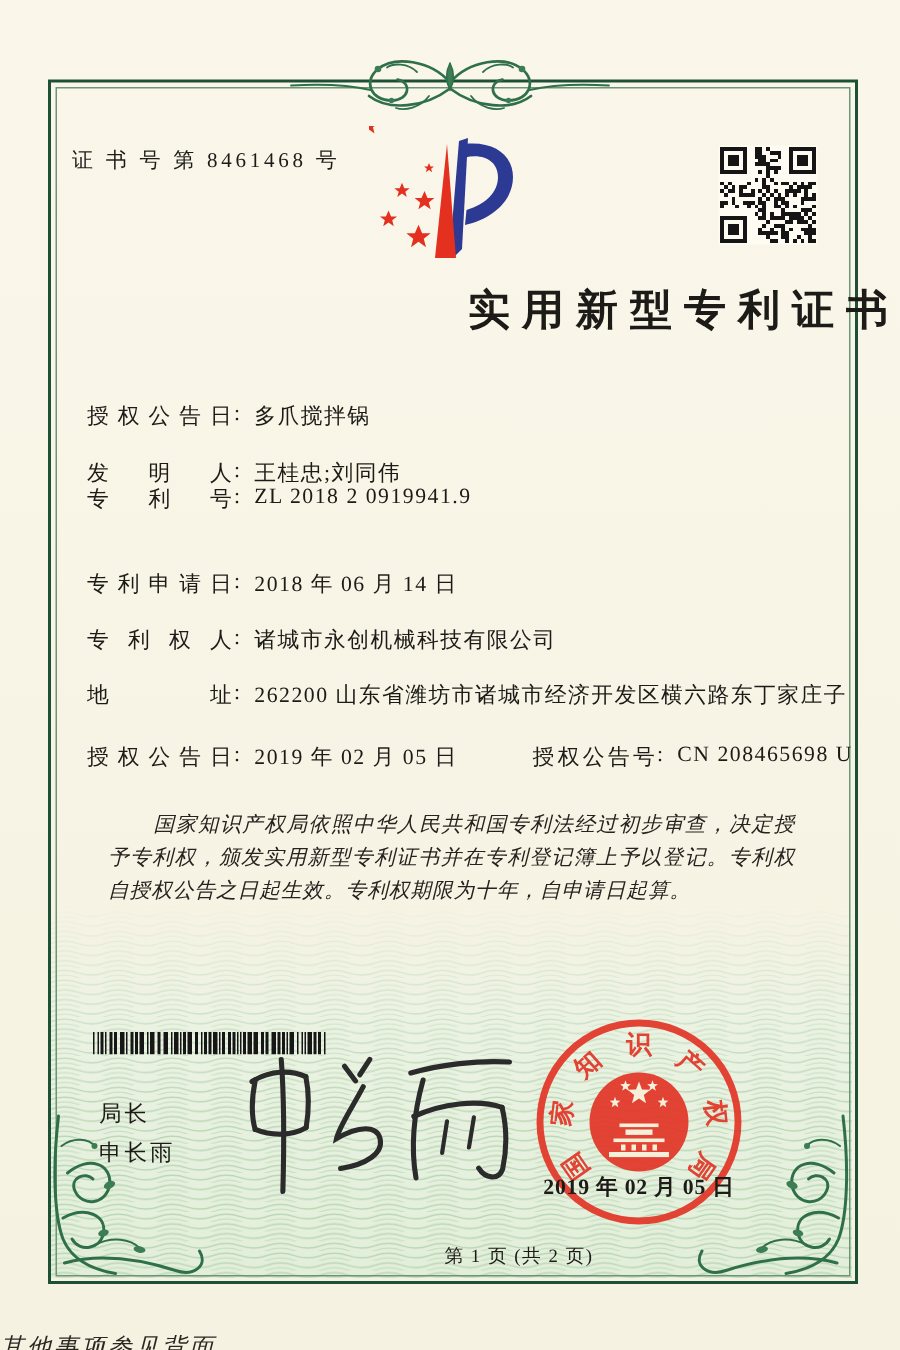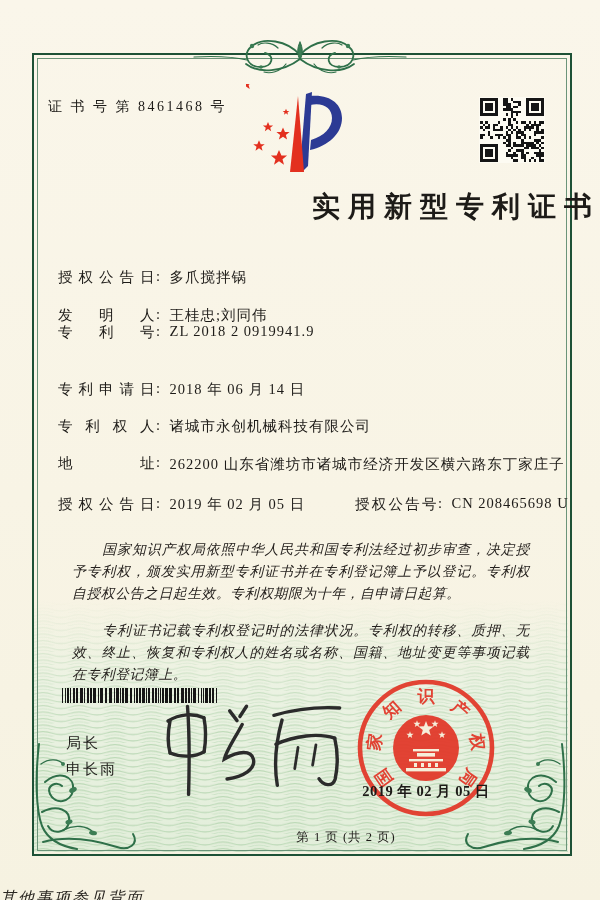--- a/index.html
+++ b/index.html
@@ -448,21 +448,20 @@
   </div>
   <div class="frow" style="top:495px">
     <span class="flabel">授权公告日</span><span class="fcolon">:</span><span class="fvalue">2019 年 02 月 05 日</span>
     <span class="pair2">
       <span class="flabel">授权公告号</span><span class="fcolon">:</span><span class="fvalue">CN 208465698 U</span>
     </span>
   </div>
 
   <div class="body-text">
     <p>国家知识产权局依照中华人民共和国专利法经过初步审查，决定授予专利权，颁发实用新型专利证书并在专利登记簿上予以登记。专利权自授权公告之日起生效。专利权期限为十年，自申请日起算。</p>
-    <p>专利证书记载专利权登记时的法律状况。专利权的转移、质押、无效、终止、恢复和专利权人的姓名或名称、国籍、地址变更等事项记载在专利登记簿上。</p>
   </div>
 
   <svg class="barcode" id="barcode" width="160" height="15">
       <rect x="0" y="0" width="1" height="15" fill="#161616"></rect>
       <rect x="3" y="0" width="1" height="15" fill="#161616"></rect>
       <rect x="5" y="0" width="2" height="15" fill="#161616"></rect>
       <rect x="8" y="0" width="1" height="15" fill="#161616"></rect>
       <rect x="11" y="0" width="2" height="15" fill="#161616"></rect>
       <rect x="14" y="0" width="2" height="15" fill="#161616"></rect>
       <rect x="18" y="0" width="3" height="15" fill="#161616"></rect>

